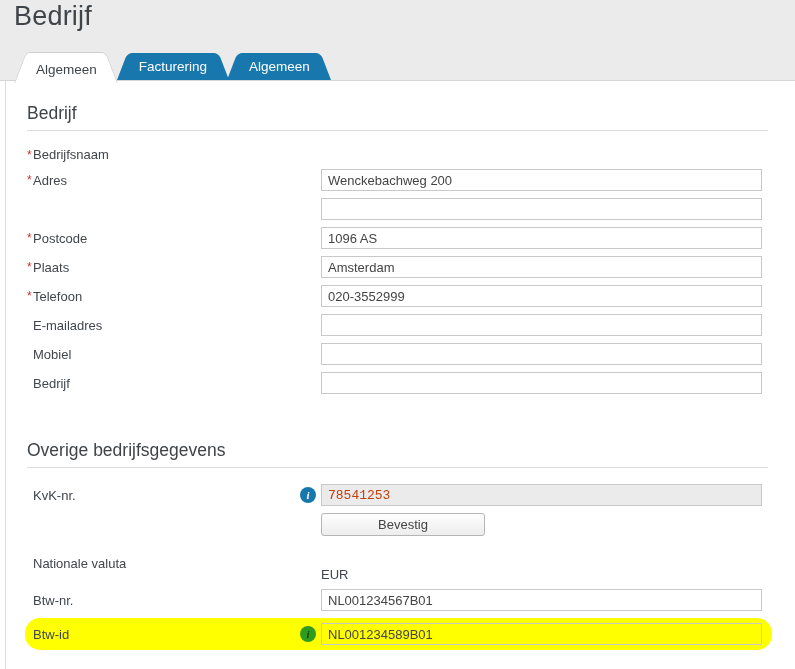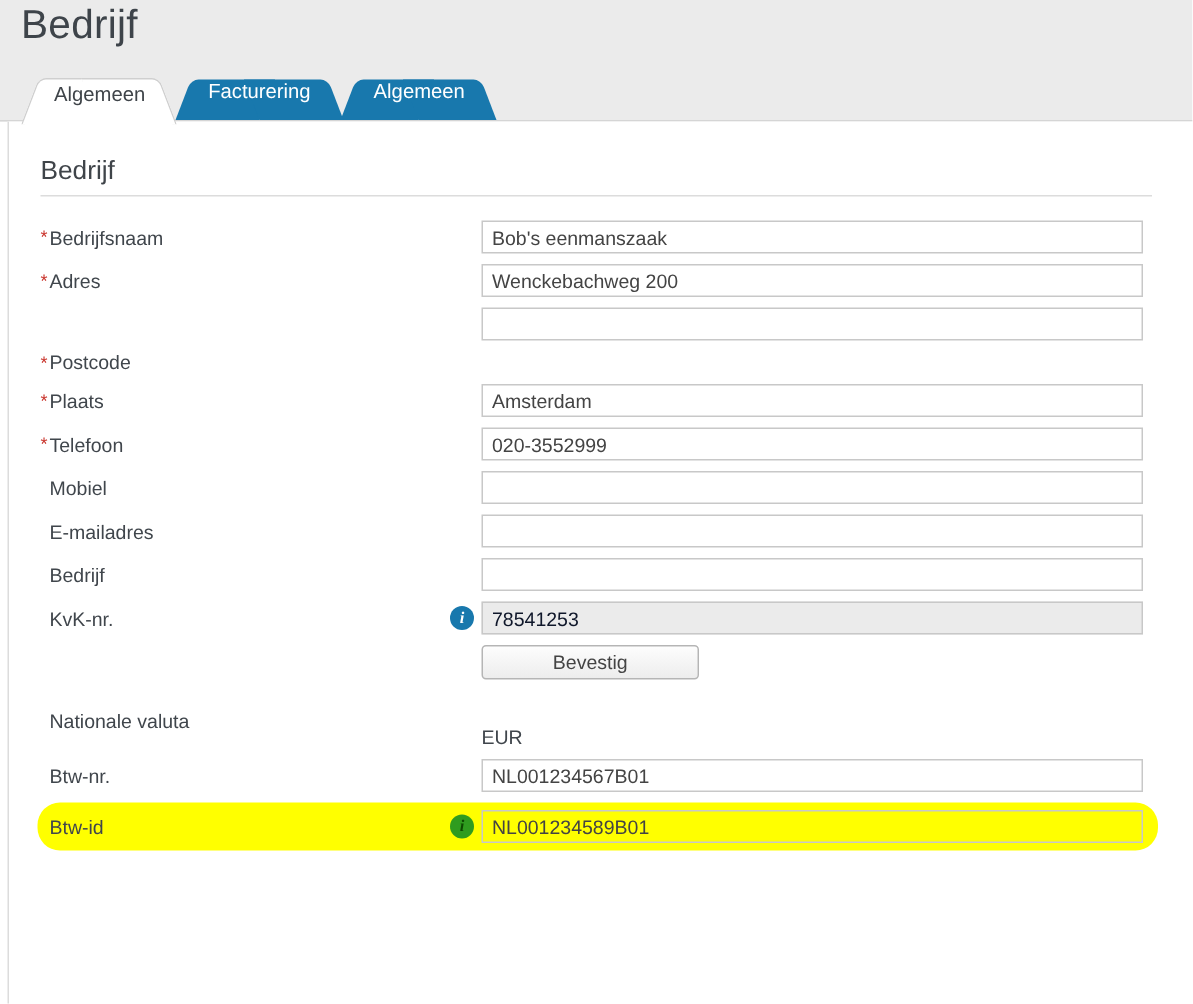--- a/index.html
+++ b/index.html
@@ -8,21 +8,21 @@
 
   
   .header { position:relative; width:795px; height:81px;
             background:#ebebeb; border-bottom:1px solid #d5d5d5; }
   .page-title { position:absolute; left:14px; top:1px; font-size:27px;
                 font-weight:300; color:#3e444a; letter-spacing:.2px; }
 
   
   .tabs { position:absolute; left:14px; bottom:0; display:flex; align-items:flex-end; }
   .tab { position:relative; height:27px; padding:0 22px; margin-right:-2px;
-         display:flex; justify-content:center;
+         display:flex; align-items:center; justify-content:center;
          font-size:13.5px; color:#fff; cursor:pointer; }
   .tab::before, .tab::after { content:""; position:absolute; top:0; bottom:0;
          background:#1878ad; z-index:0; }
   .tab::before { left:0; right:50%; transform:skewX(-21deg); transform-origin:bottom;
                  border-top-left-radius:5px; }
   .tab::after  { left:50%; right:0; transform:skewX(21deg); transform-origin:bottom;
                  border-top-right-radius:5px; }
   .tab > span { position:relative; z-index:1; }
   .tab.t1 { z-index:4;margin-top:24px; } .tab.t2 { z-index:3; } .tab.t3 { z-index:2; }
   .tab.active { height:31px; margin-bottom:-3px; padding-top:3px; color:#3f4449; z-index:6; }
@@ -42,30 +42,30 @@
 
   .form-row { display:flex; align-items:center; margin-bottom:7px; }
   .label-col { width:294px; flex:none; display:flex; align-items:center;
                font-size:13px; color:#40464c; }
   .req { color:#c9342c; width:6px; flex:none; font-size:12px; line-height:1; }
   .req-spacer { width:6px; flex:none; }
   .input-col { width:441px; flex:none; display:flex; align-items:center; }
   input.text { width:441px; height:22px; border:1px solid #c8c8c8;
                padding:2px 6px; font-size:13px; color:#444;
                font-family:"Liberation Sans", sans-serif; background:#fff; outline:none; }
-  input.text:disabled { background:#ebebeb; color:#0f172a; }
+  input.text:disabled { background:#ebebeb; color:#c2410c;font-family:Liberation Mono, monospace; }
 
   .info-icon { width:16px; height:16px; border-radius:50%; flex:none;
                margin-left:auto; margin-right:5px;
                display:flex; align-items:center; justify-content:center;
                font:italic bold 11px "Liberation Serif", serif; cursor:pointer; }
   .info-icon.blue  { background:#1878ad; color:#ffffff; }
   .info-icon.green { background:#2f9c1f; color:#0e4a00; }
 
-  .btn { width:145px; height:23px; border:1px solid #b5b5b5; border-radius:3px;
+  .btn { width:164px; height:23px; border:1px solid #b5b5b5; border-radius:3px;
          background:linear-gradient(#fdfdfd,#ededed); font-size:13px; color:#444;
          font-family:"Liberation Sans", sans-serif; cursor:pointer; margin-bottom:1px; }
   .static-value { font-size:13px; color:#40464c;margin-top:23px; }
 
   .form-row.highlight { background:#ffff00; margin-left:-2px; margin-right:-4px;
                         padding:5px 4px 5px 2px; margin-bottom:0; margin-top:0;border-radius:15px; }
   .form-row.highlight input.text { background:#ffff00; }
 </style>
 </head>
 <body>
@@ -87,23 +87,20 @@
 
 <div class="panel">
 
   <div class="section-title">Bedrijf</div>
 
   <div class="form-row">
     <div class="label-col">
       <span class="req">*</span>
       <span>Bedrijfsnaam</span>
     </div>
-    <div class="input-col">
-      <input class="text" type="text" value="Bob's eenmanszaak" style="">
-    </div>
   </div>
 
   <div class="form-row">
     <div class="label-col">
       <span class="req">*</span>
       <span>Adres</span>
     </div>
     <div class="input-col">
       <input class="text" type="text" value="Wenckebachweg 200" style="">
     </div>
@@ -114,20 +111,23 @@
     <div class="input-col">
       <input class="text" type="text" value="" style="">
     </div>
   </div>
 
   <div class="form-row">
     <div class="label-col">
       <span class="req">*</span>
       <span>Postcode</span>
     </div>
+    <div class="input-col">
+      <input class="text" type="text" value="1096 AS" style="">
+    </div>
   </div>
 
   <div class="form-row">
     <div class="label-col">
       <span class="req">*</span>
       <span>Plaats</span>
     </div>
     <div class="input-col">
       <input class="text" type="text" value="Amsterdam" style="">
     </div>
@@ -139,47 +139,48 @@
       <span>Telefoon</span>
     </div>
     <div class="input-col">
       <input class="text" type="text" value="020-3552999" style="">
     </div>
   </div>
 
   <div class="form-row">
     <div class="label-col">
       <span class="req-spacer"></span>
+      <span>E-mailadres</span>
+    </div>
+    <div class="input-col">
+      <input class="text" type="text" value="" style="">
+    </div>
+  </div>
+
+  <div class="form-row">
+    <div class="label-col">
+      <span class="req-spacer"></span>
       <span>Mobiel</span>
     </div>
     <div class="input-col">
       <input class="text" type="text" value="" style="">
     </div>
   </div>
 
   <div class="form-row">
     <div class="label-col">
       <span class="req-spacer"></span>
-      <span>E-mailadres</span>
-    </div>
-    <div class="input-col">
-      <input class="text" type="text" value="" style="">
-    </div>
-  </div>
-
-  <div class="form-row">
-    <div class="label-col">
-      <span class="req-spacer"></span>
       <span>Bedrijf</span>
     </div>
     <div class="input-col">
       <input class="text" type="text" value="" style="">
     </div>
   </div>
 
+  <div class="section-title second">Overige bedrijfsgegevens</div>
 
   <div class="form-row">
     <div class="label-col">
       <span class="req-spacer"></span>
       <span>KvK-nr.</span>
       <span class="info-icon blue">i</span>
     </div>
     <div class="input-col">
       <input class="text" type="text" disabled="" value="78541253" style="">
     </div>

